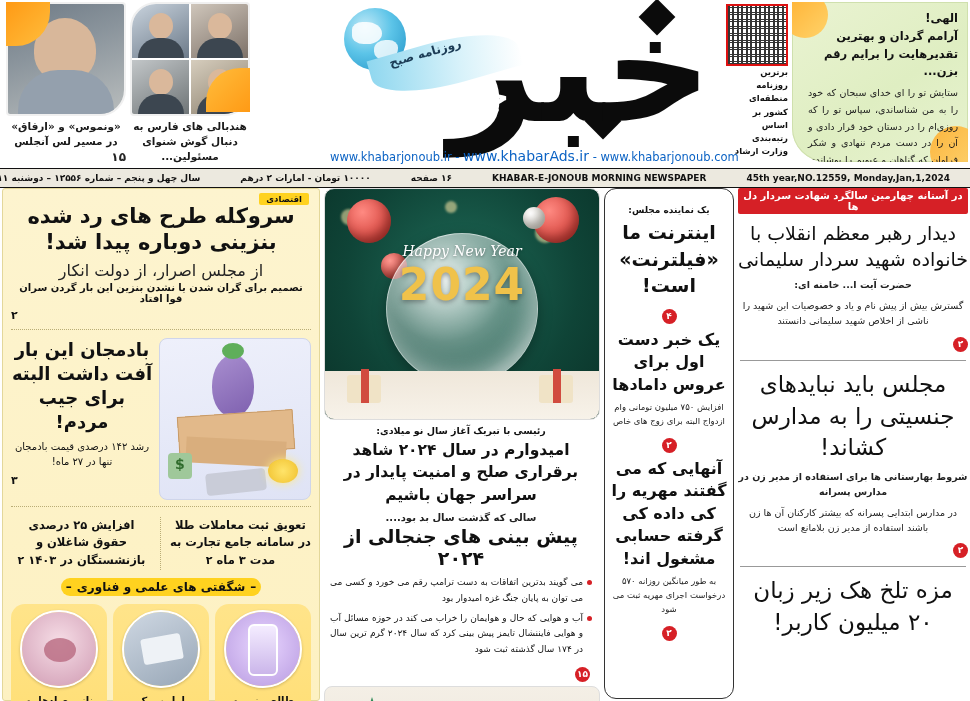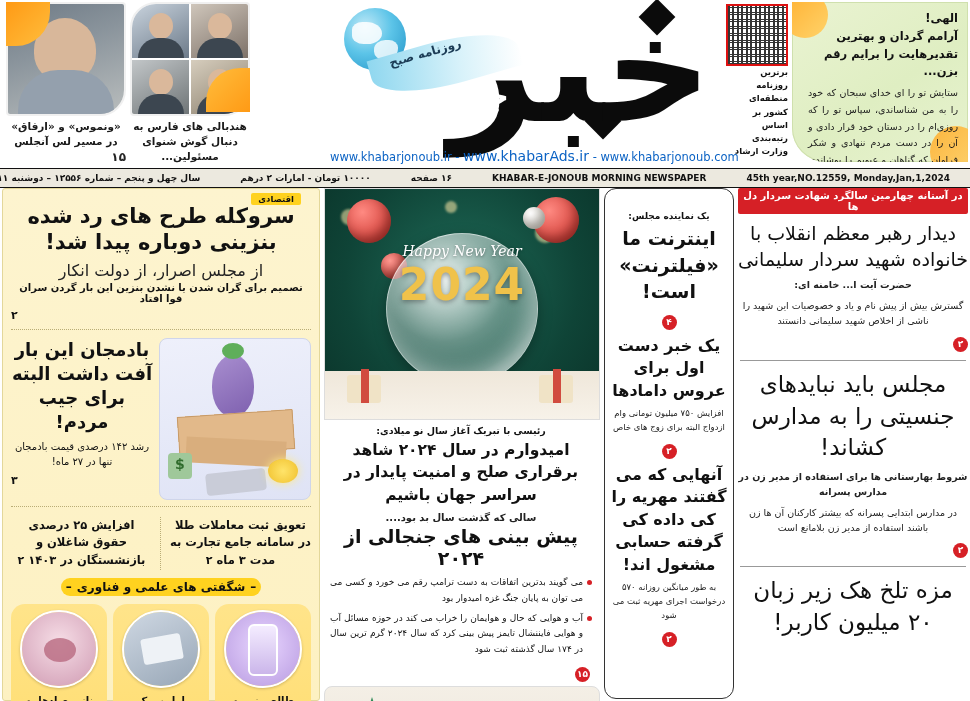--- a/index.html
+++ b/index.html
@@ -183,21 +183,21 @@
     border-radius:6px;background:linear-gradient(180deg,#f4ecff,#cbb6ea);border:2px solid #fff;}
   .c2{background:linear-gradient(150deg,#cfd8e3,#97a6b6);position:relative;width:100%;height:100%;}
   .c2:after{content:"";position:absolute;left:18px;top:24px;width:40px;height:26px;background:#eef2f6;border-radius:3px;transform:rotate(-10deg);}
   .c3{background:radial-gradient(circle at 50% 40%,#f6dde6,#cf9ab2);position:relative;width:100%;height:100%;}
   .c3:after{content:"";position:absolute;left:22px;top:26px;width:32px;height:24px;border-radius:50%;background:#b8697f;opacity:.8;}
   .card .cap{font-size:10px;font-weight:700;line-height:1.5;margin-top:5px;color:#111;}
 
   
   .colC{position:absolute;left:322px;top:0;width:278px;height:511px;background:#fff;}
   .nyimg{
-    width:274px;height:230px;border-radius:0;overflow:hidden;position:relative;
+    width:274px;height:230px;border-radius:10px;overflow:hidden;position:relative;
     background:radial-gradient(circle at 50% 40%,#1f6b58 0%,#0f4437 60%,#0a3228 100%);
     border:1px solid #ddd;
     margin-left:40px;
   }
   .bokeh{position:absolute;border-radius:50%;background:#ffe9a8;opacity:.55;filter:blur(1px);}
   .bauble{position:absolute;border-radius:50%;box-shadow:inset -4px -6px 10px rgba(0,0,0,.3);}
   .bigball{
     position:absolute;left:50%;top:44px;transform:translateX(-50%);width:150px;height:150px;border-radius:50%;
     background:radial-gradient(circle at 38% 30%,rgba(255,255,255,.92),rgba(255,255,255,.35) 45%,rgba(210,235,230,.25) 70%,rgba(255,255,255,.5));
     box-shadow:inset -8px -10px 22px rgba(255,255,255,.5),0 4px 14px rgba(0,0,0,.35);
@@ -225,21 +225,21 @@
   .xtree{position:absolute;left:4px;bottom:0;width:86px;height:140px;
     background:conic-gradient(from 180deg at 50% 100%, #1e6b46, #2f8a56, #1e6b46);
     clip-path:polygon(50% 0,100% 100%,0 100%);}
   .pgbadge{
     display:inline-block;width:15px;height:15px;border-radius:50%;background:#d62026;color:#fff;
     font-size:9px;font-weight:700;text-align:center;line-height:15px;
   }
 
   
   .colN{position:absolute;left:604px;top:0;width:130px;height:511px;
-    background:#fff;border:1.5px solid #333;border-radius:12px;direction:rtl;text-align:center;padding:22px 6px;box-sizing:border-box;}
+    background:#fff;border:1.5px solid #333;border-radius:12px;direction:rtl;text-align:center;padding:16px 6px;box-sizing:border-box;}
   .colN .kicker{font-size:9px;font-weight:700;color:#111;}
   .colN .big{font-size:19px;font-weight:700;line-height:1.4;margin-top:4px;color:#111;}
   .colN .mid{font-size:16px;font-weight:700;line-height:1.4;margin-top:4px;color:#111;}
   .colN .small{font-size:8.5px;line-height:1.65;margin-top:4px;color:#222;}
   .colN .bd{margin:5px 0;}
 
   
   .colR{position:absolute;left:738px;top:0;width:230px;height:511px;background:#fff;direction:rtl;text-align:center;}
   .redbar{background:#d62026;color:#fff;font-size:10px;font-weight:700;padding:2px 4px;border-radius:2px;}
   .r-h{font-size:19px;font-weight:400;line-height:1.38;margin-top:6px;color:#111;}
@@ -317,21 +317,21 @@
     <div class="cell rt">۱۶ صفحه</div>
     <div class="spacer"></div>
     <div class="cell rt">۱۰۰۰۰ تومان - امارات ۲ درهم</div>
     <div class="spacer"></div>
     <div class="cell rt">سال چهل و پنجم – شماره ۱۲۵۵۶ – دوشنبه ۱۱ دی ماه ۱۴۰۲</div>
   </div>
 
   <div class="cols">
 
     <div class="colL">
-      <div class="tag" style="right:18px;top:4px;">اقتصادی</div>
+      <div class="tag" style="right:10px;top:4px;">اقتصادی</div>
 
       <div class="lead1">
         <div class="h">سروکله طرح های رد شده بنزینی دوباره پیدا شد!</div>
         <div class="s1">از مجلس اصرار، از دولت انکار</div>
         <div class="s2">تصمیم برای گران شدن یا نشدن بنزین این بار گردن سران قوا افتاد</div>
         <div style="text-align:left;padding-right:6px;">
           <span class="pgn">۲</span>
         </div>
       </div>
 

